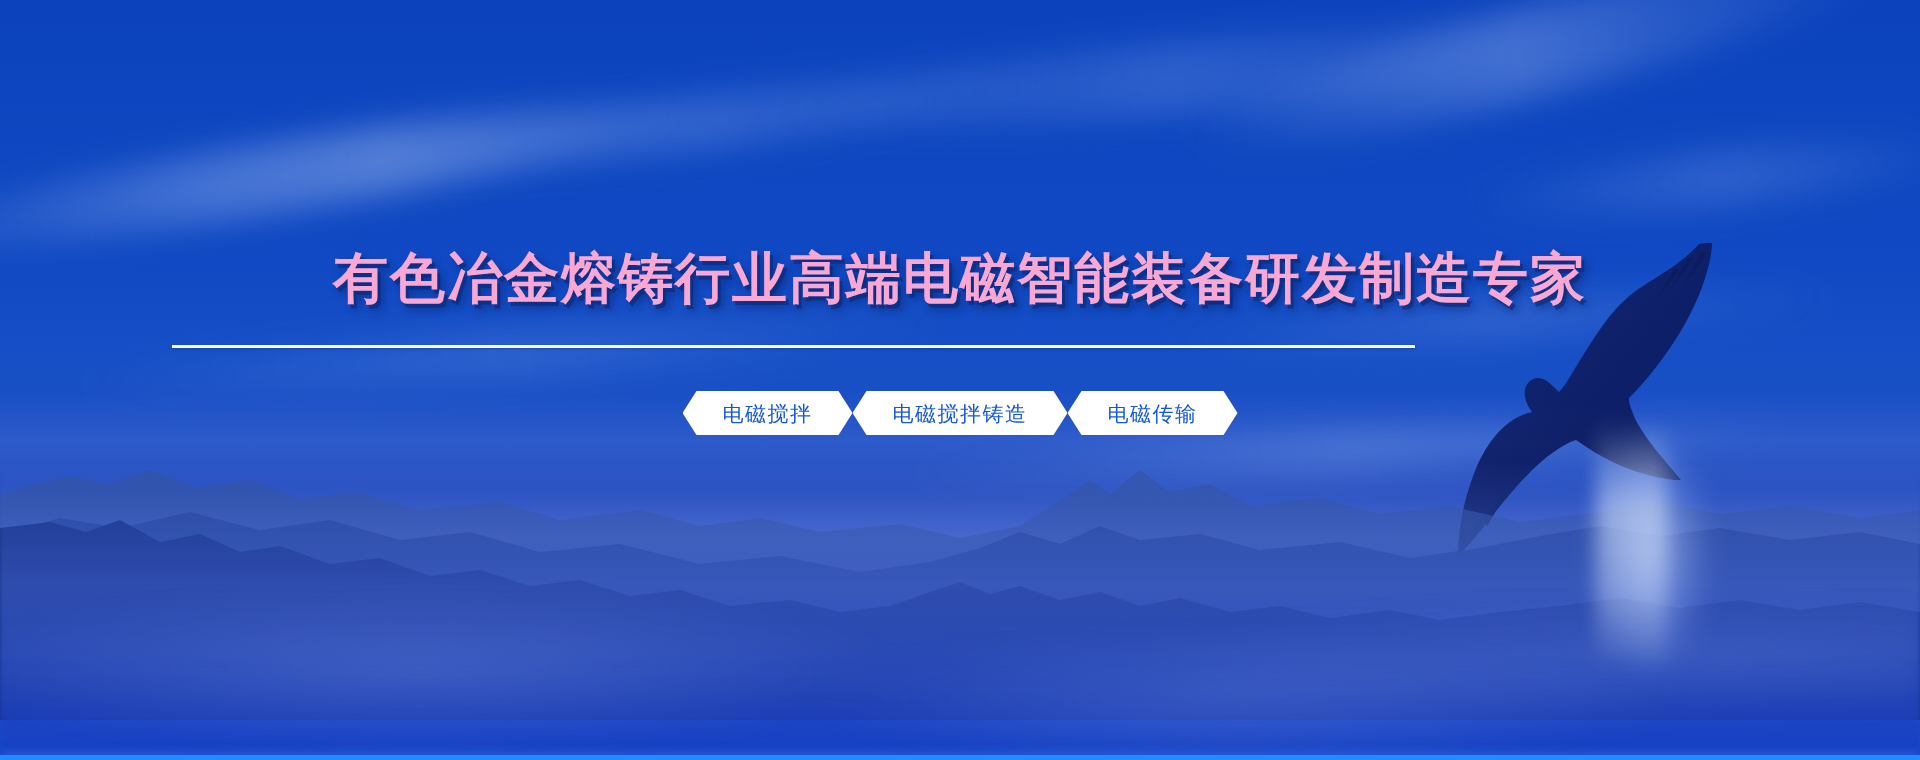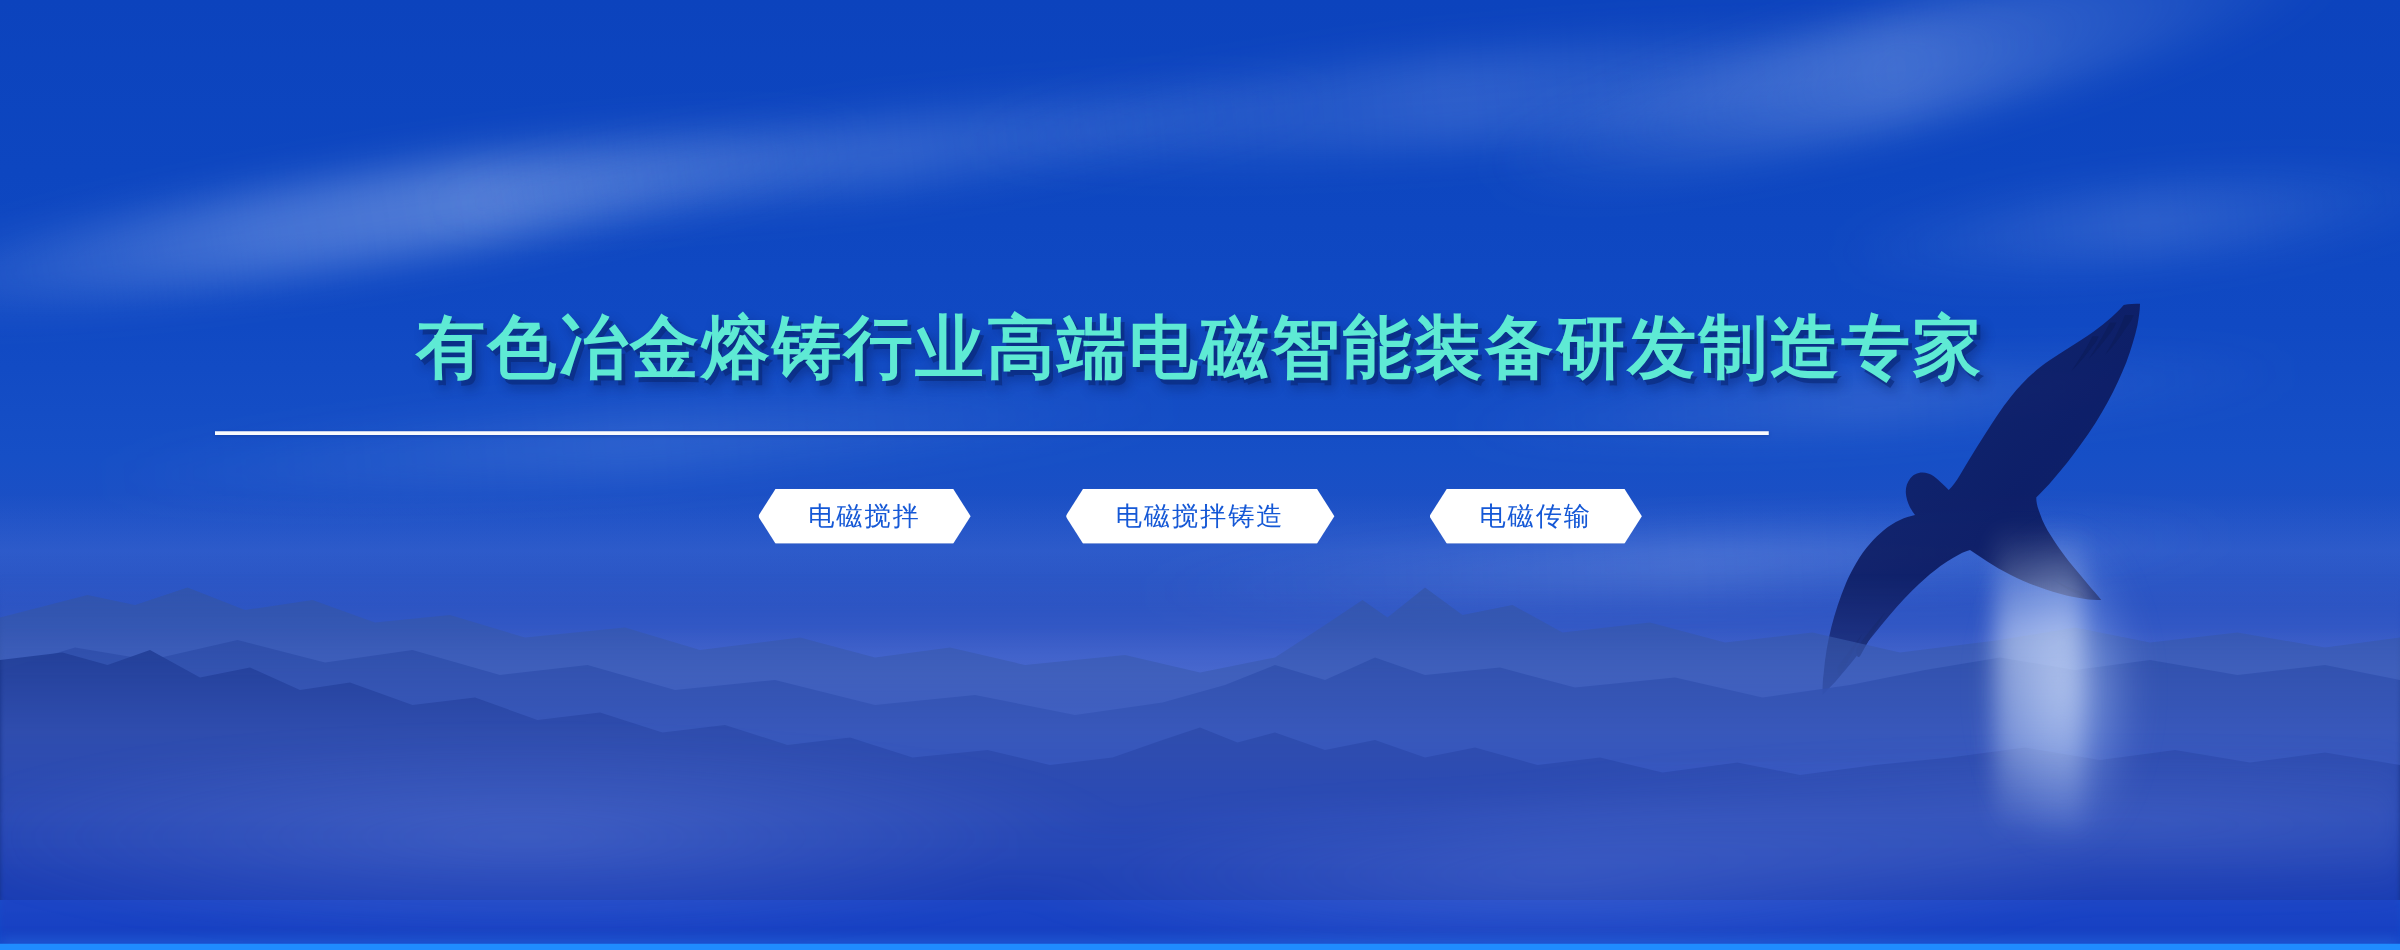--- a/index.html
+++ b/index.html
@@ -157,21 +157,21 @@
   }
 
   .headline{
     position:absolute;
     left:0; right:0;
     top:250px;
     text-align:center;
     font-size:55px;
     font-weight:bold;
     letter-spacing:2px;
-    color:#5eead4;
+    color:#f9a8d4;
     white-space:nowrap;
     text-shadow:
       3px 4px 0 rgba(10,40,120,.62),
       5px 6px 9px rgba(6,26,86,.48);
     line-height:1.05;
   }
 
   .divider{
     position:absolute;
     left:172px;
@@ -183,21 +183,20 @@
     box-shadow:0 1px 3px rgba(10,40,120,.35);
   }
 
   .tags{
     position:absolute;
     left:0; right:0;
     top:391px;
     display:flex;
     justify-content:center;
     align-items:center;
-    gap:76px;
   }
 
   .tag{
     position:relative;
     height:44px;
     display:flex;
     align-items:center;
     justify-content:center;
     padding:0 40px;
     background:#ffffff;

